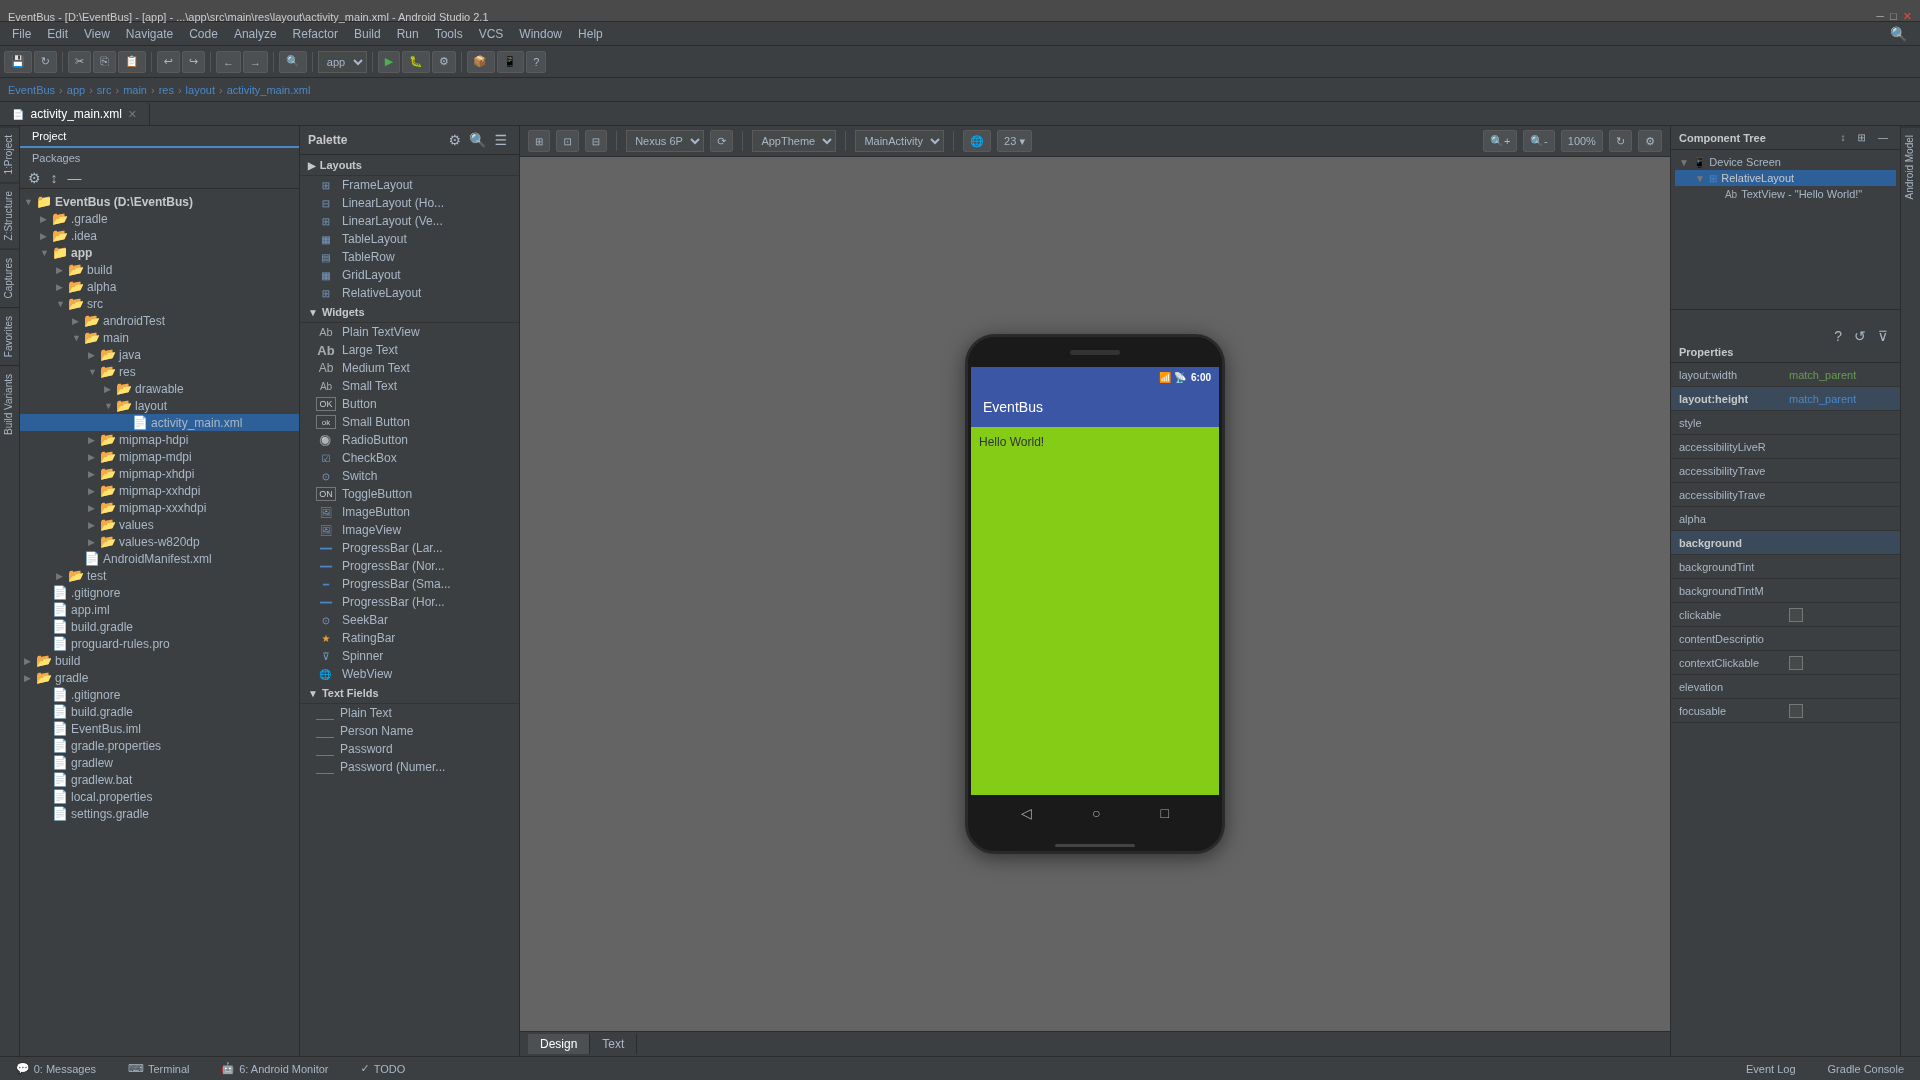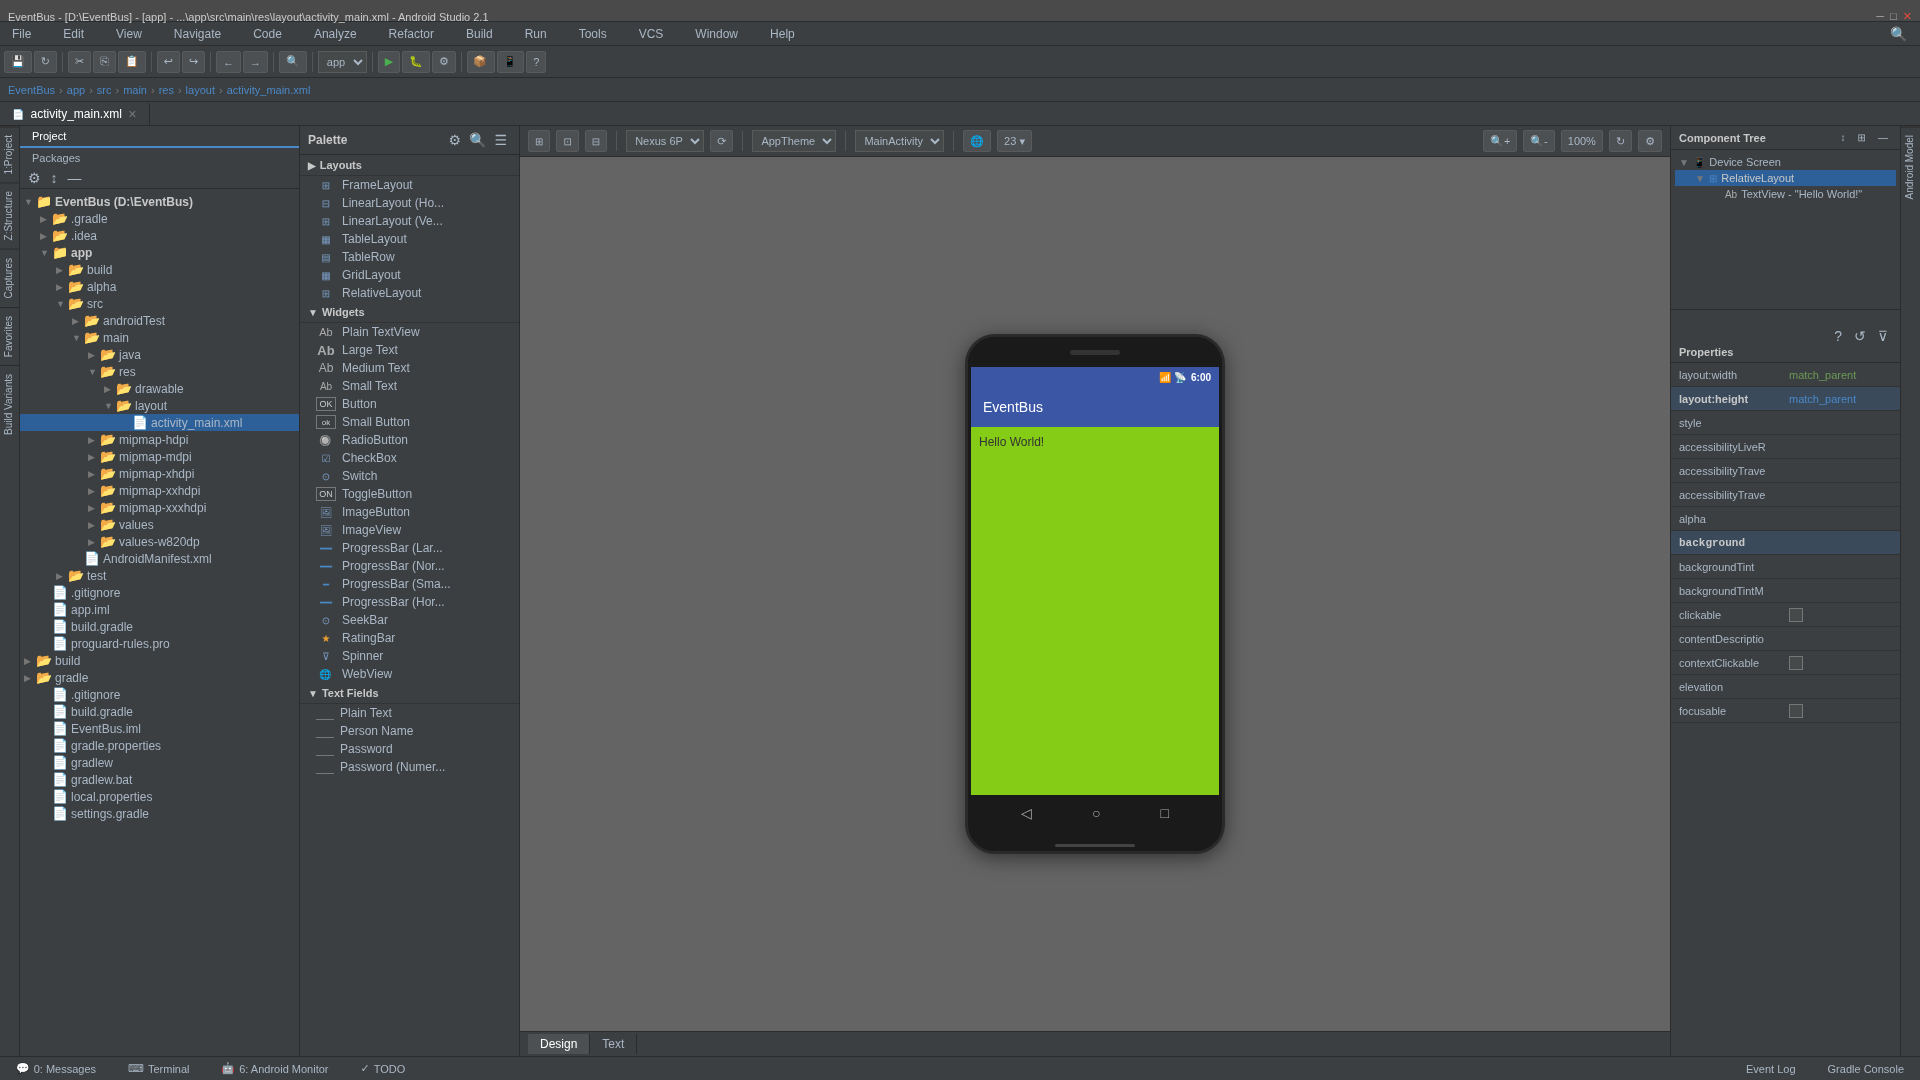--- a/index.html
+++ b/index.html
@@ -3,21 +3,21 @@
   <meta charset="utf-8">
   <style>
     * { box-sizing: border-box; margin: 0; padding: 0; }
     body { font-family: 'Segoe UI', Arial, sans-serif; font-size: 12px; background: #3c3f41; color: #a9b7c6; overflow: hidden; width: 1920px; height: 1080px; }
 
     
     #title-bar { background: #4a4a4a; height: 22px; display: flex; align-items: center; padding: 0 8px; color: #ccc; font-size: 11px; border-bottom: 1px solid #2b2b2b; }
     #title-bar span { flex: 1; margin-top: 12px; }
 
     
-    #menu-bar { background: #3c3f41; height: 24px; display: flex; align-items: center; padding: 0 4px; border-bottom: 1px solid #2b2b2b; gap: 16px; }
+    #menu-bar { background: #3c3f41; height: 24px; display: flex; align-items: center; padding: 0 4px; border-bottom: 1px solid #2b2b2b; }
     .menu-item { padding: 2px 8px; color: #a9b7c6; font-size: 12px; cursor: pointer; }
 
     
     #toolbar { background: #3c3f41; height: 32px; display: flex; align-items: center; padding: 0 4px; border-bottom: 1px solid #2b2b2b; gap: 2px; }
     .tb-btn { background: #4c5052; border: 1px solid #5a5a5a; color: #a9b7c6; padding: 2px 6px; font-size: 11px; cursor: pointer; border-radius: 2px; height: 22px; display: flex; align-items: center; }
     .tb-sep { width: 1px; height: 20px; background: #555; margin: 0 3px; }
     .tb-combo { background: #45494a; border: 1px solid #5a5a5a; color: #a9b7c6; font-size: 11px; height: 22px; padding: 0 4px; }
 
     
     #breadcrumb { background: #3c3f41; height: 24px; display: flex; align-items: center; padding: 0 8px; border-bottom: 1px solid #2b2b2b; font-size: 11px; color: #a9b7c6; gap: 4px; }
@@ -668,21 +668,21 @@
         <span class="prop-value"></span>
       </div>
       <div class="prop-row">
         <span class="prop-name">accessibilityTrave</span>
         <span class="prop-value"></span>
       </div>
       <div class="prop-row">
         <span class="prop-name">alpha</span>
         <span class="prop-value"></span>
       </div>
-      <div class="prop-row" style="background:#3a4a5a;font-family:Liberation Mono, monospace;">
+      <div class="prop-row" style="background:#3a4a5a;">
         <span class="prop-name bold">background</span>
         <span class="prop-value"></span>
       </div>
       <div class="prop-row">
         <span class="prop-name">backgroundTint</span>
         <span class="prop-value"></span>
       </div>
       <div class="prop-row">
         <span class="prop-name">backgroundTintM</span>
         <span class="prop-value"></span>

